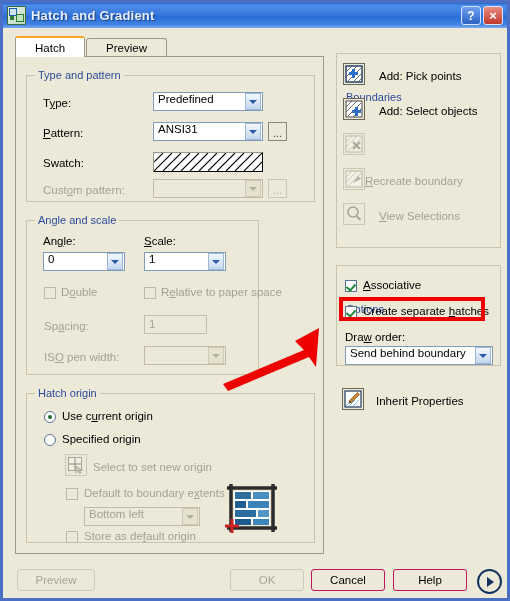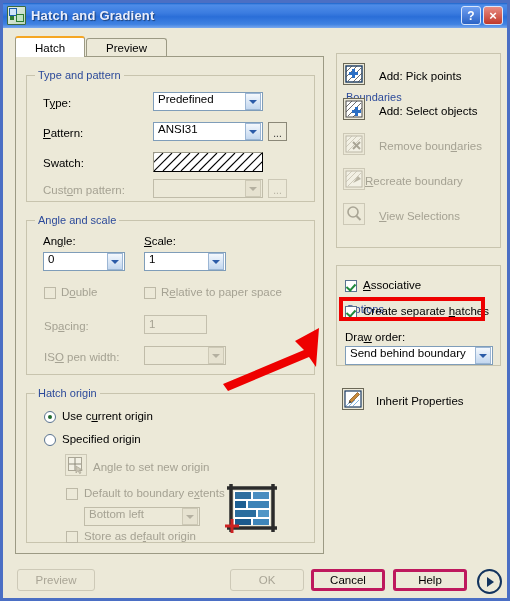--- a/index.html
+++ b/index.html
@@ -94,21 +94,21 @@
                 background:#1f6b2e;}
 
   
   .iconbtn{position:absolute;width:22px;height:22px;box-sizing:border-box;
            background:#ece9d8;border:1px solid #6b6857;}
   .iconbtn.dis{border:1px solid #ccc8b6;}
   .iconbtn svg{display:block;}
 
   
   .btn{position:absolute;height:22px;box-sizing:border-box;background:#ece9d8;
-       border:3px solid #be185d;border-radius:3px;font-size:11.5px;
+       border:1px solid #be185d;border-radius:3px;font-size:11.5px;
        display:flex;align-items:center;justify-content:center;color:#000;}
   .btn.dis{border:1px solid #cdc9b7;color:#a9a596;}
   .circbtn{position:absolute;width:21px;height:21px;border-radius:50%;
            background:#ece9d8;border:2px solid #12335e;
            display:flex;align-items:center;justify-content:center;}
   .circbtn:after{content:"";border-top:5px solid transparent;border-bottom:5px solid transparent;
                  border-left:7px solid #12335e;margin-left:2px;}
 
   
   .redbox{position:absolute;border:4px solid #ee0000;box-sizing:border-box;}
@@ -179,21 +179,21 @@
       </div>
 
       <span class="lbl dis" style="left:16px;top:108px;">Cust<u>o</u>m pattern:</span>
       <div class="combo dis" style="left:126px;top:103px;width:110px;">
         <span class="ctext"></span>
         <span class="carrow"></span>
       </div>
       <div class="ellipsisbtn dis" style="left:241px;top:103px;">...</div>
     </div>
 
-    <div class="group" style="left:10px;top:163px;width:289px;height:155px;">
+    <div class="group" style="left:10px;top:163px;width:233px;height:155px;">
       <span class="glabel">Angle and scale</span>
 
       <span class="lbl" style="left:16px;top:14px;">An<u>g</u>le:</span>
       <div class="combo" style="left:16px;top:31px;width:82px;">
         <span class="ctext">0</span>
         <span class="carrow"></span>
       </div>
 
       <span class="lbl" style="left:117px;top:14px;"><u>S</u>cale:</span>
       <div class="combo" style="left:117px;top:31px;width:82px;">
@@ -229,21 +229,21 @@
       <span class="lbl" style="left:35px;top:39px;">Specified origin</span>
 
       <div class="iconbtn dis" style="left:38px;top:60px;">
         <svg width="20" height="20" viewBox="0 0 20 20">
           <rect x="2.5" y="2.5" width="13" height="13" fill="#f2f0e4" stroke="#a9a595"></rect>
           <line x1="9" y1="3" x2="9" y2="15" stroke="#8d8a7a"></line>
             <line x1="3" y1="9" x2="15" y2="9" stroke="#8d8a7a"></line>
           <path d="M10 11 L10 18 L12 15.6 L13.6 18.6 L15 17.9 L13.4 15 L16.4 15 Z" fill="#cbc7b6" stroke="#a9a595" stroke-width=".7"></path>
         </svg>
       </div>
-      <span class="lbl dis" style="left:66px;top:67px;">Angle to set new origin</span>
+      <span class="lbl dis" style="left:66px;top:67px;">Select to set new origin</span>
 
       <span class="cbx dis" style="left:39px;top:94px;"></span>
       <span class="lbl dis" style="left:57px;top:93px;">Default to boundary e<u>x</u>tents</span>
 
       <div class="combo dis" style="left:57px;top:113px;width:116px;">
         <span class="ctext">Bottom left</span>
         <span class="carrow"></span>
       </div>
 
       <span class="cbx dis" style="left:39px;top:137px;"></span>
@@ -320,21 +320,20 @@
           <line x1="2" y1="8" x2="8" y2="2"></line>
             <line x1="2" y1="13" x2="13" y2="2"></line>
             <line x1="4" y1="17" x2="17" y2="4"></line>
         </g>
         <g stroke="#a9a595" stroke-width="2">
             <line x1="9" y1="8" x2="16" y2="15"></line>
             <line x1="16" y1="8" x2="9" y2="15"></line>
           </g>
       </svg>
     </div>
-    <span class="lbl dis" style="left:42px;top:86px;">Remove boun<u>d</u>aries</span>
 
     <div class="iconbtn dis" style="left:6px;top:114px;">
       <svg width="20" height="20" viewBox="0 0 20 20">
         <rect x="2" y="2" width="16" height="16" fill="#f2f0e4" stroke="#bcb8a7"></rect>
         <g stroke="#c4c0af" stroke-width=".8">
           <line x1="2" y1="8" x2="8" y2="2"></line>
             <line x1="2" y1="13" x2="13" y2="2"></line>
             <line x1="4" y1="17" x2="17" y2="4"></line>
         </g>
         <path d="M9 14 L14 7 L17 10 Z" fill="#b8b4a3"></path>

